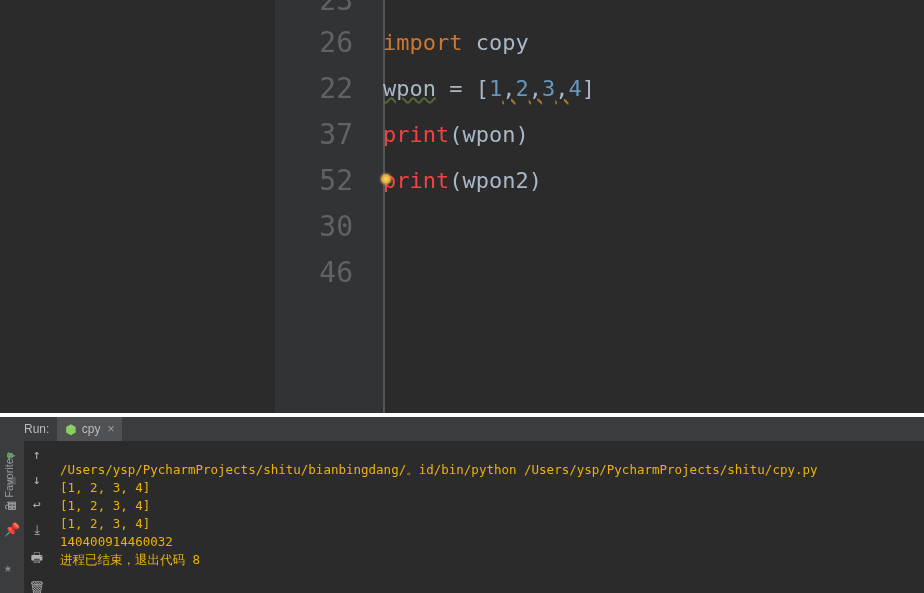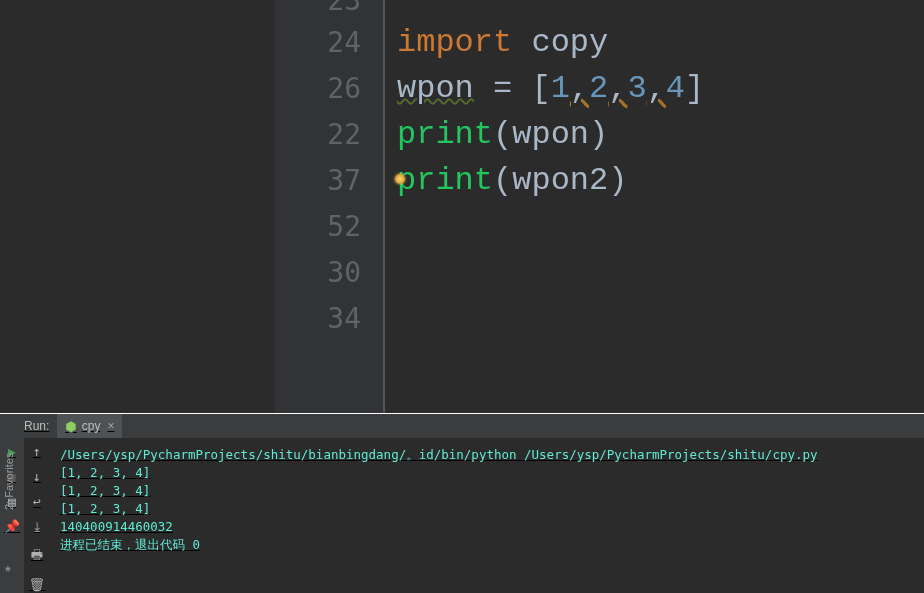--- a/index.html
+++ b/index.html
@@ -21,37 +21,35 @@
 }
 .gutter {
   width: 108px;
   background: #313335;
   padding-top: 0;
 }
 .gutter .ln {
   height: 46px;
   line-height: 46px;
   text-align: right;
-  padding-right: 22px;
+  padding-right: 30px;
   font-size: 28px;
   color: #606366;
 }
 .code {
   flex: 1;
-  padding-left: 14px;
-  font-size: 32px;
+  font-size: 22px;
   color: #a9b7c6;
   position: relative;
-  font-family: Liberation Mono, monospace;
 }
 .code .line { height: 46px; line-height: 46px; white-space: pre; position: relative; }
 .kw { color: #cc7832; }
 .num { color: #6897bb; }
 .call { color: #b09d79; }
-.builtin { color: #22c55e; }
+.builtin { color: #ef4444; }
 .wavy { text-decoration: wavy underline #556b2f; text-decoration-thickness: 2px; }
 .hl-var { background: #3b3028; border-radius: 2px; padding: 0 1px; }
 .hl-paren { background: #3b514d; }
 .hl-paren-y { color: #ffef28; background: #3b514d; }
 .comma-wavy { text-decoration: wavy underline #a57227; }
 .bulb {
   position: absolute;
   left: -2px; top: 16px;
   width: 10px; height: 10px;
   background: radial-gradient(circle, #ffd966 0%, #cc8b2a 90%);
@@ -64,22 +62,21 @@
   width: 2px; height: 413px;
   background: #555555;
 }
 
 
 .run-panel {
   position: absolute;
   left: 0; right: 0;
   top: 413px; bottom: 0;
   background: #2b2b2b;
-  border-top: 1px solid #ffffff;
-  text-decoration: underline;
+  border-top: 4px solid #ffffff;
 }
 .run-header {
   height: 24px;
   display: flex;
   align-items: center;
   background: #3a3c3e;
   font-family: "Segoe UI", Arial, sans-serif;
   font-size: 12px;
   color: #bbbbbb;
 }
@@ -107,24 +104,24 @@
 .ico.stop { color: #5a5a5a; }
 .sub-col {
   width: 26px;
   padding-top: 6px;
   display: flex; flex-direction: column; gap: 10px; align-items: center;
   background: #2b2b2b;
 }
 .sub-col .ico { font-size: 13px; color: #afb1b3; }
 .console {
   flex: 1;
-  padding: 8px 10px;
+  padding: 20px 10px;
   font-size: 12.5px;
   line-height: 18px;
-  color: #5eead4;
+  color: #eab308;
   font-family: "Menlo", "Consolas", monospace;
   white-space: pre;
 }
 .fav-label {
   position: absolute;
   left: 3px; top: 510px;
   transform: rotate(-90deg);
   transform-origin: left top;
   font-family: "Segoe UI", Arial, sans-serif;
   font-size: 11px;
@@ -137,27 +134,26 @@
   font-size: 13px;
 }
 </style>
 </head>
 <body>
 
 <div class="editor-area">
   <div class="left-gutter"></div>
   <div class="gutter">
     <div class="ln" style="height:20px;line-height:2px;">23</div>
-    <div class="ln">24</div>
     <div class="ln">26</div>
     <div class="ln">22</div>
     <div class="ln">37</div>
     <div class="ln">52</div>
     <div class="ln">30</div>
-    <div class="ln">34</div>
+    <div class="ln">46</div>
   </div>
   <div class="editor-divider"></div>
   <div class="code">
     <div class="line" style="height:20px;"></div>
     <div class="line"><span class="kw">import</span><span> </span><span>copy</span></div>
     <div class="line"><span class="wavy">wpon</span><span> = [</span><span class="num">1</span><span class="comma-wavy">,</span><span class="num">2</span><span class="comma-wavy">,</span><span class="num">3</span><span class="comma-wavy">,</span><span class="num">4</span><span>]</span></div>
     <div class="line"><span class="builtin">print</span><span>(</span><span>wpon</span><span>)</span></div>
     <div class="line"><span class="bulb"></span><span class="builtin">print</span><span>(</span><span>wpon2</span><span>)</span></div>
   </div>
 </div>
@@ -179,18 +175,18 @@
       <span class="ico">📌</span>
     </div>
     <div class="sub-col">
       <span class="ico">↑</span>
       <span class="ico">↓</span>
       <span class="ico">↩</span>
       <span class="ico">⤓</span>
       <span class="ico">🖶</span>
       <span class="ico">🗑</span>
     </div>
-    <div class="console"><div>/Users/ysp/PycharmProjects/shitu/bianbingdang/。id/bin/python /Users/ysp/PycharmProjects/shitu/cpy.py</div><div>[1, 2, 3, 4]</div><div>[1, 2, 3, 4]</div><div>[1, 2, 3, 4]</div><div>140400914460032</div><div></div><div>进程已结束，退出代码 0</div></div>
+    <div class="console"><div>/Users/ysp/PycharmProjects/shitu/bianbingdang/。id/bin/python /Users/ysp/PycharmProjects/shitu/cpy.py</div><div>[1, 2, 3, 4]</div><div>[1, 2, 3, 4]</div><div>[1, 2, 3, 4]</div><div>140400914460032</div><div></div><div>进程已结束，退出代码 8</div></div>
   </div>
 </div>
 
 <div class="fav-label">2: Favorites</div>
 <div class="fav-star">★</div>
 
 </body></html>

